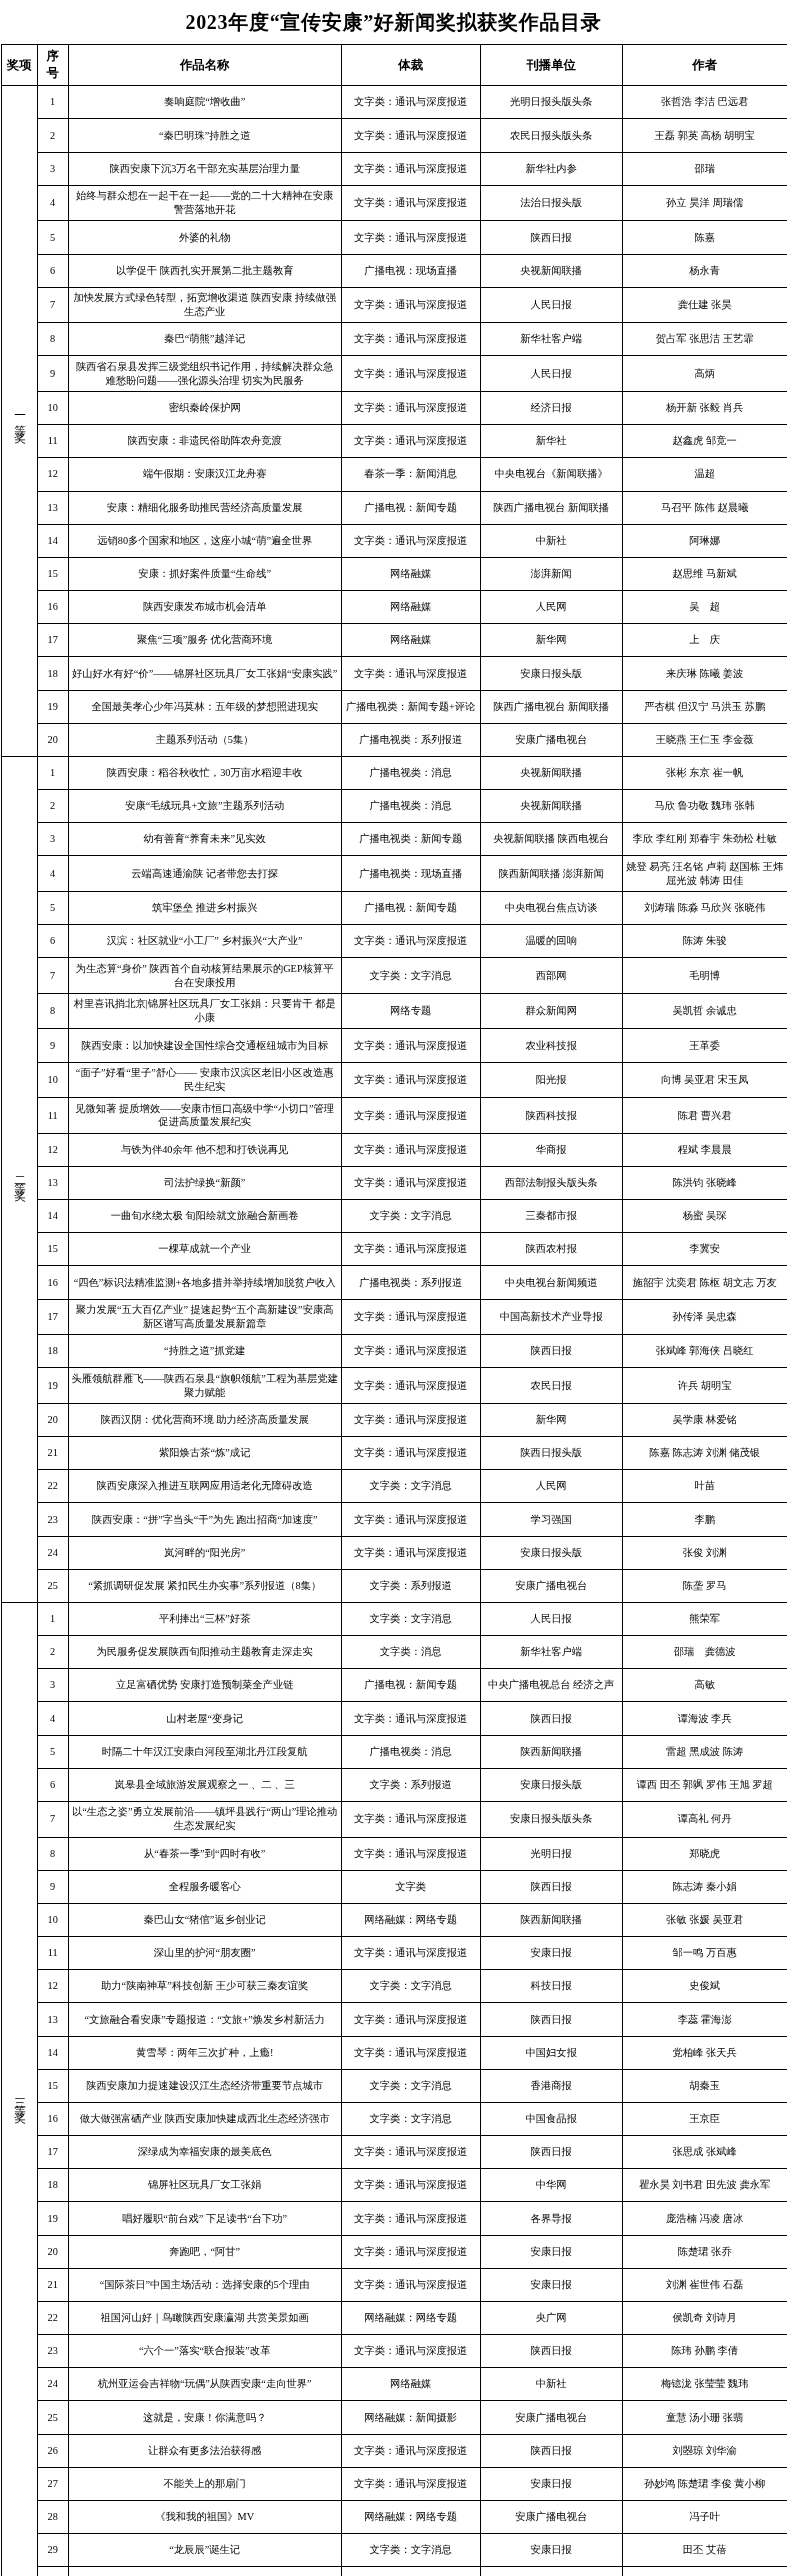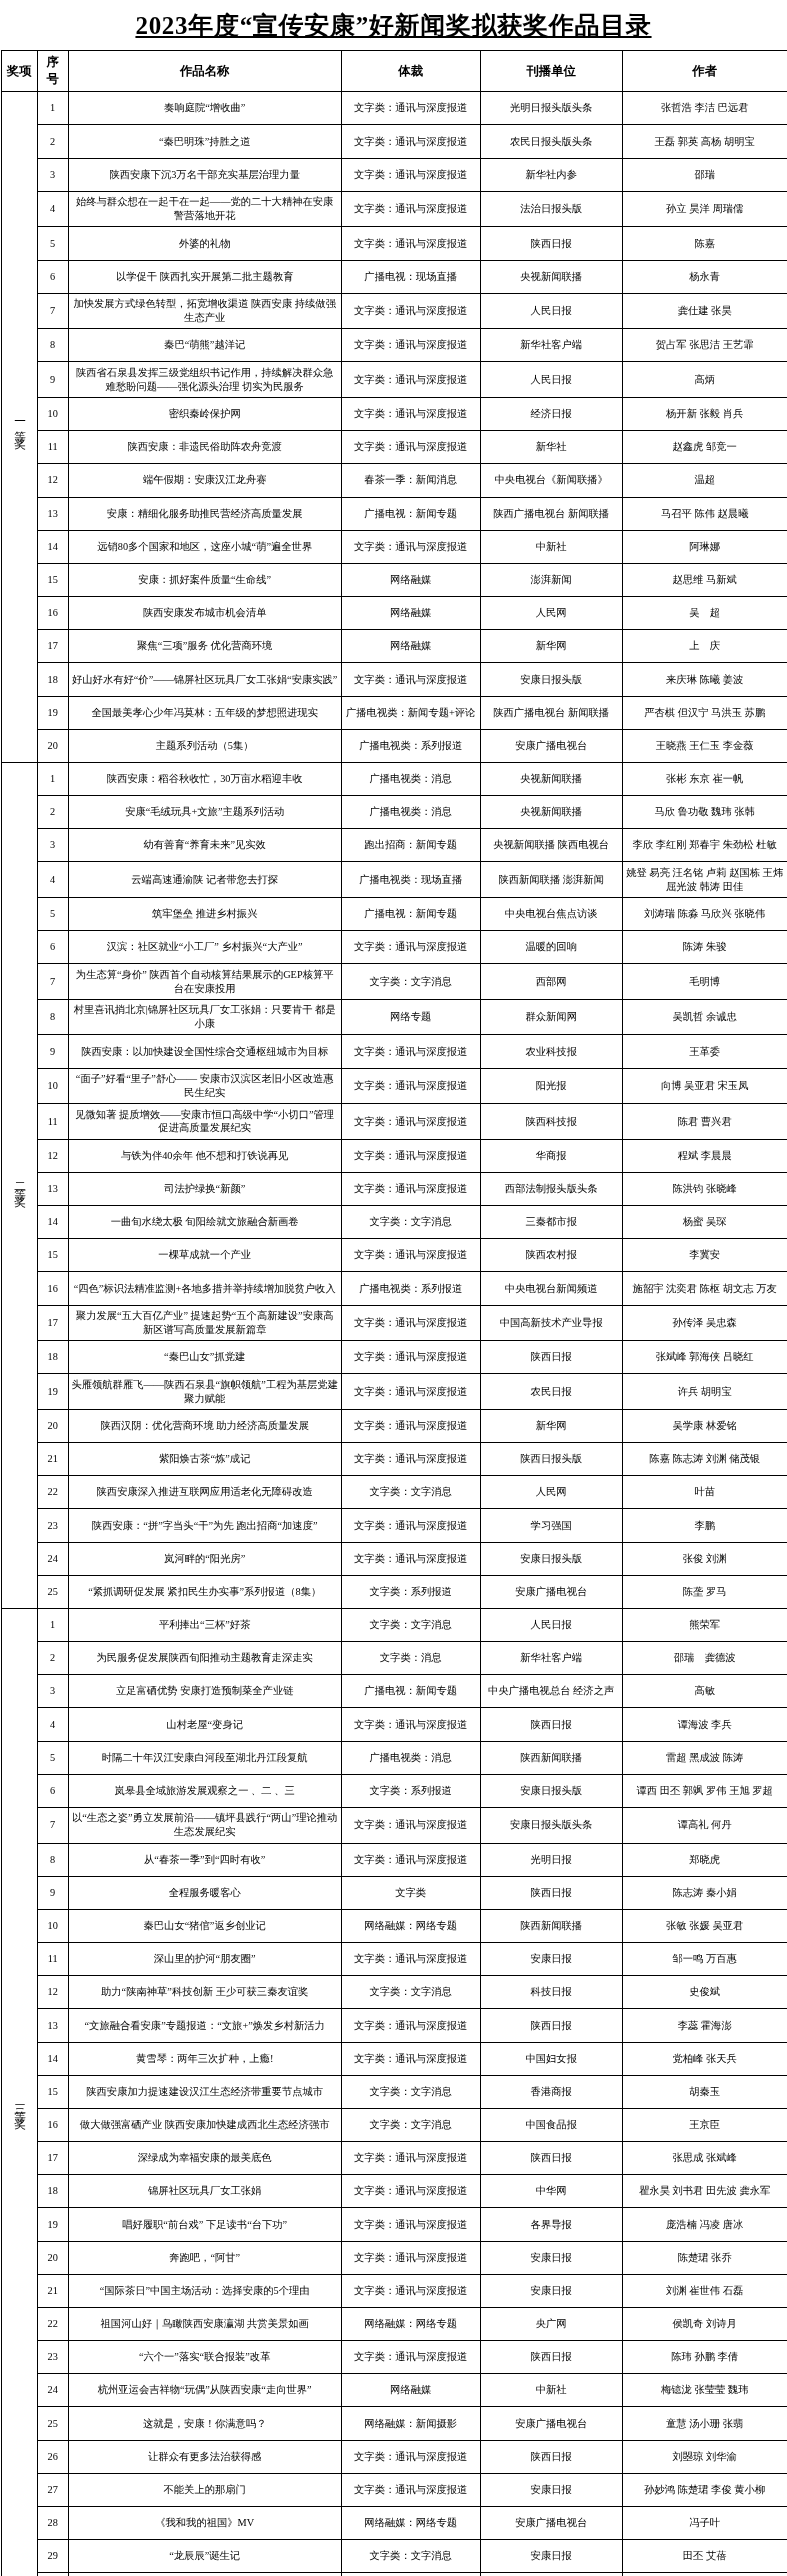--- a/index.html
+++ b/index.html
@@ -9,25 +9,24 @@
     color: #000;
     font-family: "Liberation Serif", "DejaVu Serif", serif;
   }
   .page {
     width: 787px;
     background: #fff;
     margin: 0 auto;
   }
   .doc-title {
     text-align: center;
-    font-size: 25px;
+    font-size: 20px;
     font-weight: bold;
     padding: 9px 0 7.5px 0;
     letter-spacing: 0.7px;
-    text-decoration: underline;
   }
   table.awards {
     width: 786px;
     margin-left: 0.7px;
     border-collapse: collapse;
     table-layout: fixed;
   }
   table.awards col.c-award  { width: 36px;  }
   table.awards col.c-no     { width: 31px;  }
   table.awards col.c-title  { width: 273px; }
@@ -243,21 +242,21 @@
         <tr>
           <td class="no-cell">2</td>
           <td class="title-cell">安康“毛绒玩具+文旅”主题系列活动</td>
           <td class="genre-cell">广播电视类：消息</td>
           <td class="outlet-cell">央视新闻联播</td>
           <td class="authors-cell">马欣 鲁功敬 魏玮 张韩</td>
         </tr>
         <tr>
           <td class="no-cell">3</td>
           <td class="title-cell">幼有善育“养育未来”见实效</td>
-          <td class="genre-cell">跑出招商：新闻专题</td>
+          <td class="genre-cell">广播电视类：新闻专题</td>
           <td class="outlet-cell">央视新闻联播 陕西电视台</td>
           <td class="authors-cell">李欣 李红刚 郑春宇 朱劲松 杜敏</td>
         </tr>
         <tr>
           <td class="no-cell">4</td>
           <td class="title-cell">云端高速通渝陕 记者带您去打探</td>
           <td class="genre-cell">广播电视类：现场直播</td>
           <td class="outlet-cell">陕西新闻联播 澎湃新闻</td>
           <td class="authors-cell">姚登 易亮 汪名铭 卢莉 赵国栋 王炜 屈光波 韩涛 田佳</td>
         </tr>
@@ -347,21 +346,21 @@
         </tr>
         <tr>
           <td class="no-cell">17</td>
           <td class="title-cell">聚力发展“五大百亿产业” 提速起势“五个高新建设”安康高新区谱写高质量发展新篇章</td>
           <td class="genre-cell">文字类：通讯与深度报道</td>
           <td class="outlet-cell">中国高新技术产业导报</td>
           <td class="authors-cell">孙传泽 吴忠森</td>
         </tr>
         <tr>
           <td class="no-cell">18</td>
-          <td class="title-cell">“秦巴山女”抓党建</td>
+          <td class="title-cell">“持胜之道”抓党建</td>
           <td class="genre-cell">文字类：通讯与深度报道</td>
           <td class="outlet-cell">陕西日报</td>
           <td class="authors-cell">张斌峰 郭海侠 吕晓红</td>
         </tr>
         <tr>
           <td class="no-cell">19</td>
           <td class="title-cell">头雁领航群雁飞——陕西石泉县“旗帜领航”工程为基层党建聚力赋能</td>
           <td class="genre-cell">文字类：通讯与深度报道</td>
           <td class="outlet-cell">农民日报</td>
           <td class="authors-cell">许兵 胡明宝</td>

